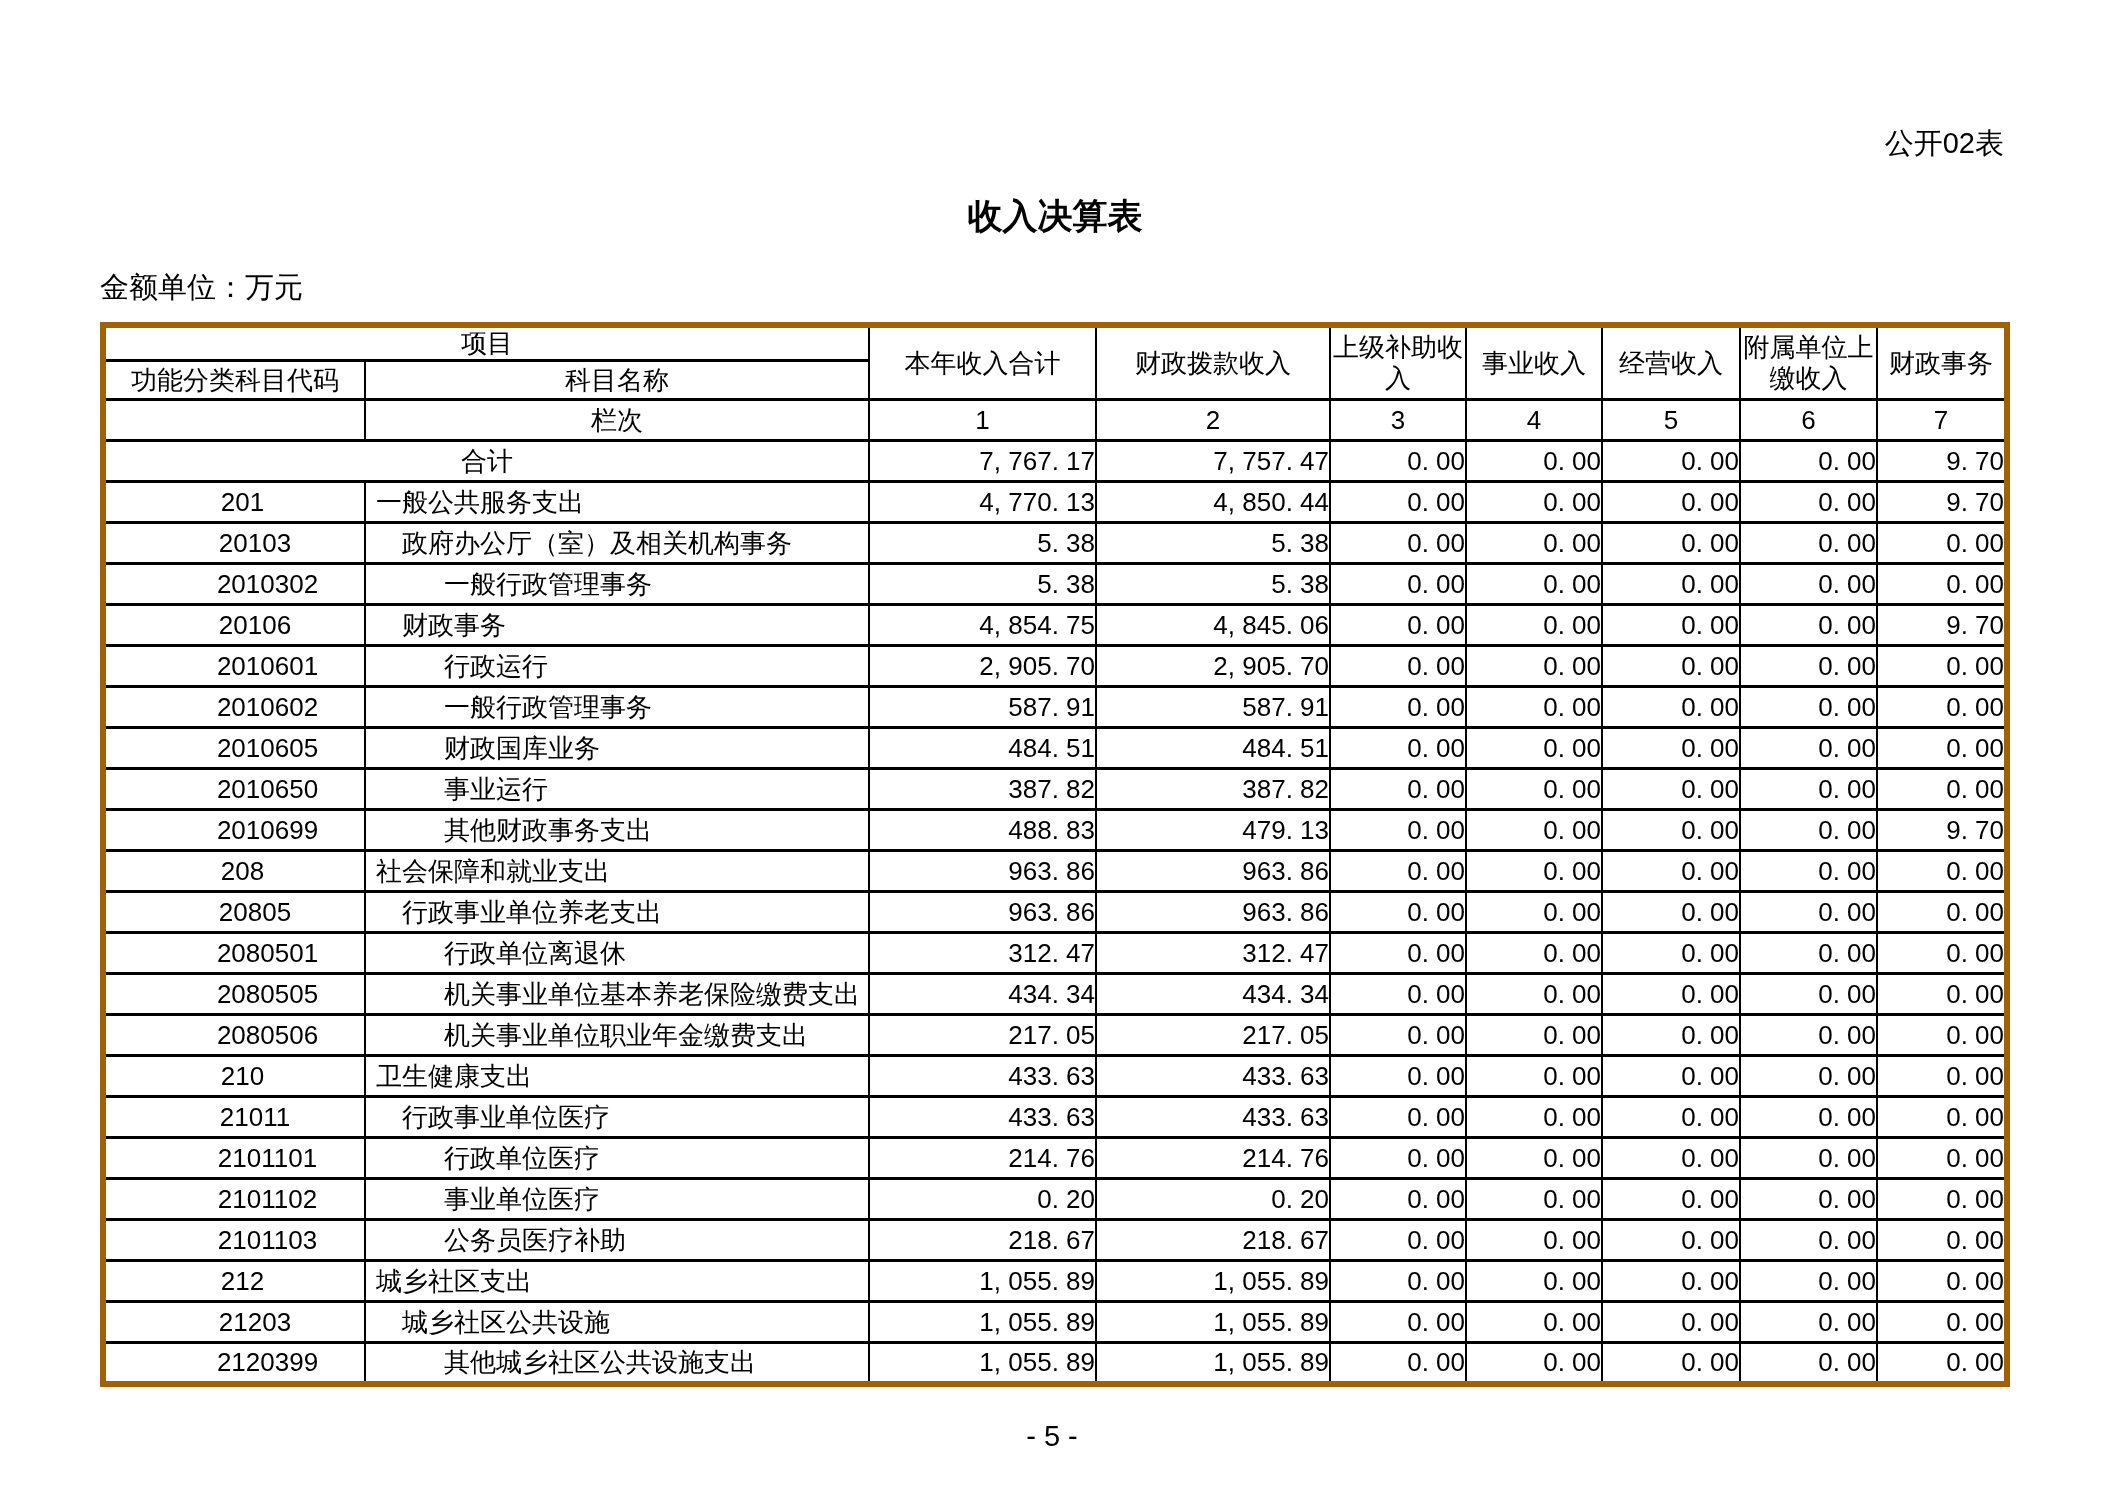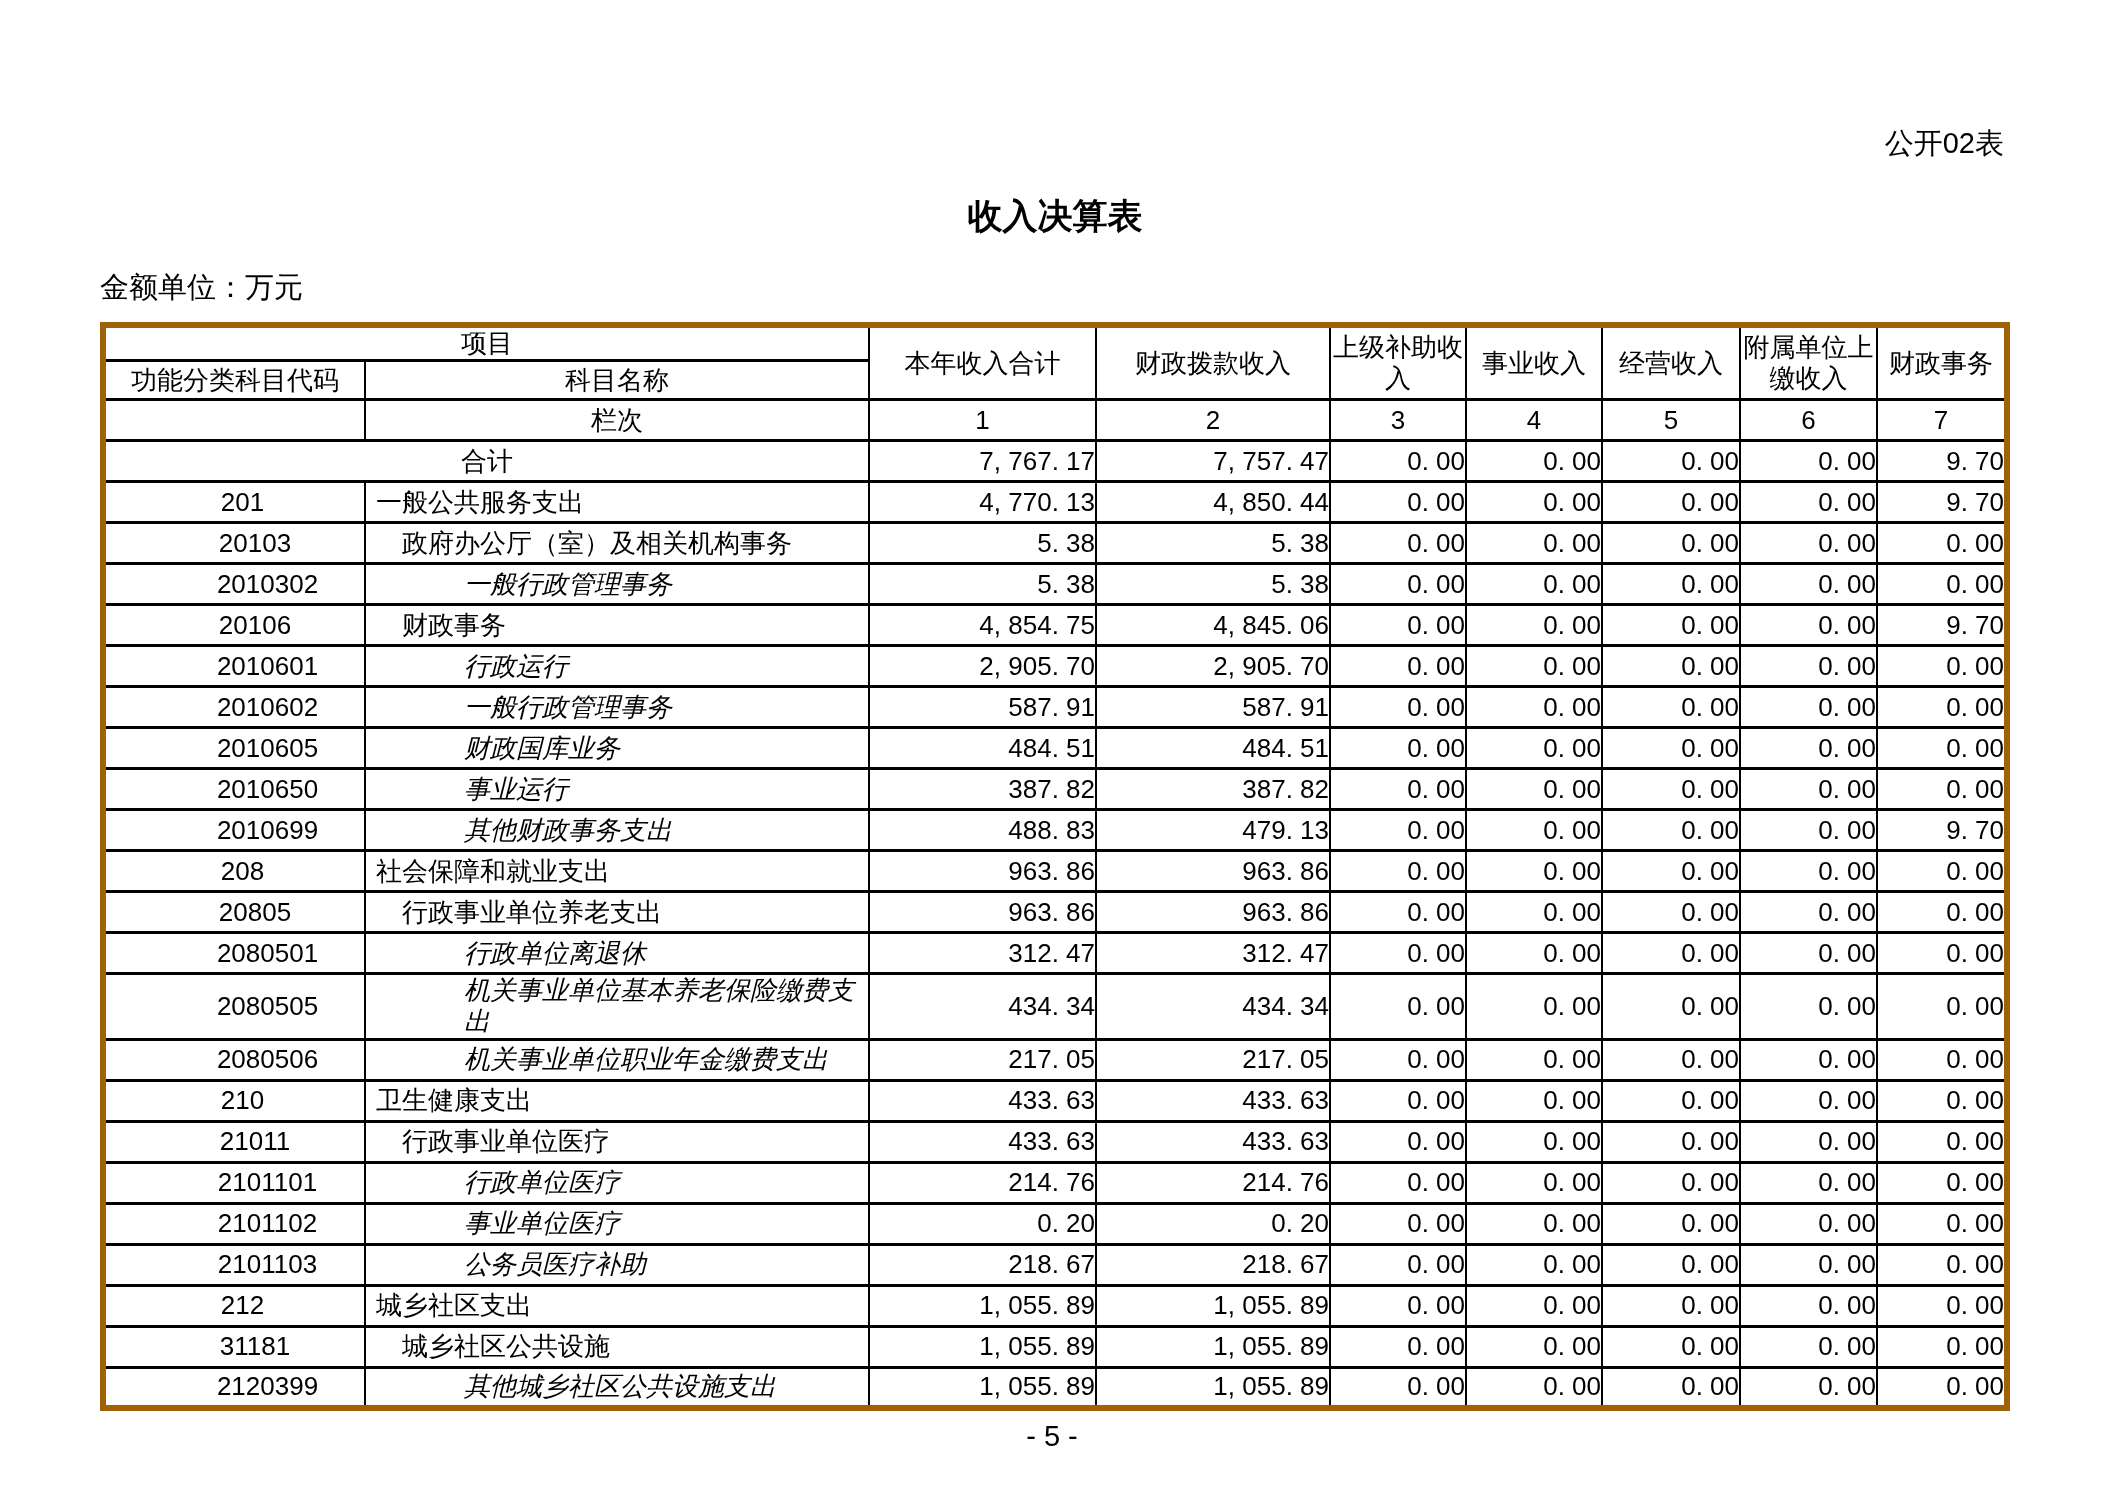--- a/index.html
+++ b/index.html
@@ -43,21 +43,21 @@
   tr.h3 { height: 41px; }
   tbody tr { height: 41px; }
   td.wrap2 { white-space: pre-line; line-height: 1.15; }
   td.code-cell { text-align: center; }
   td.code-cell.lvl0 { padding-left: 15px; }
   td.code-cell.lvl1 { padding-left: 40px; }
   td.code-cell.lvl2 { padding-left: 65px; }
   td.name-cell { text-align: left; }
   td.name-cell.lvl0 { padding-left: 10px; }
   td.name-cell.lvl1 { padding-left: 36px; }
-  td.name-cell.lvl2 { padding-left: 98px; font-style: italic; }
+  td.name-cell.lvl2 { padding-left: 78px; }
   td.total-cell { text-align: center; }
   td.num-cell { text-align: right; padding-right: 7px; }
   .page-num {
     position: absolute; top: 1420px; left: 0; width: 2104px;
     text-align: center; font-size: 29px;
   }
 </style>
 </head>
 <body>
 
@@ -335,21 +335,21 @@
         <td class="name-cell lvl0">城乡社区支出</td>
         <td class="num-cell">1, 055. 89</td>
         <td class="num-cell">1, 055. 89</td>
         <td class="num-cell">0. 00</td>
         <td class="num-cell">0. 00</td>
         <td class="num-cell">0. 00</td>
         <td class="num-cell">0. 00</td>
         <td class="num-cell">0. 00</td>
       </tr>
       <tr>
-        <td class="code-cell lvl1">31181</td>
+        <td class="code-cell lvl1">21203</td>
         <td class="name-cell lvl1">城乡社区公共设施</td>
         <td class="num-cell">1, 055. 89</td>
         <td class="num-cell">1, 055. 89</td>
         <td class="num-cell">0. 00</td>
         <td class="num-cell">0. 00</td>
         <td class="num-cell">0. 00</td>
         <td class="num-cell">0. 00</td>
         <td class="num-cell">0. 00</td>
       </tr>
       <tr>

